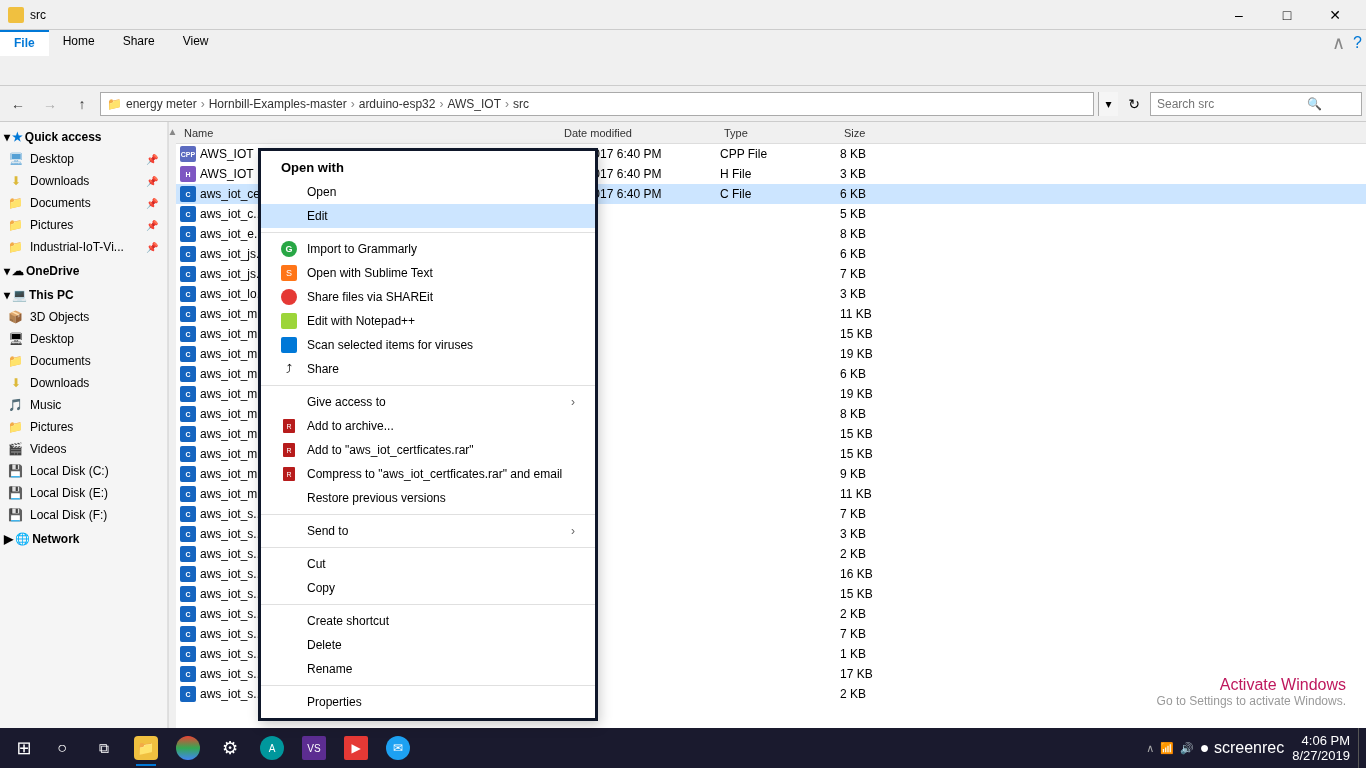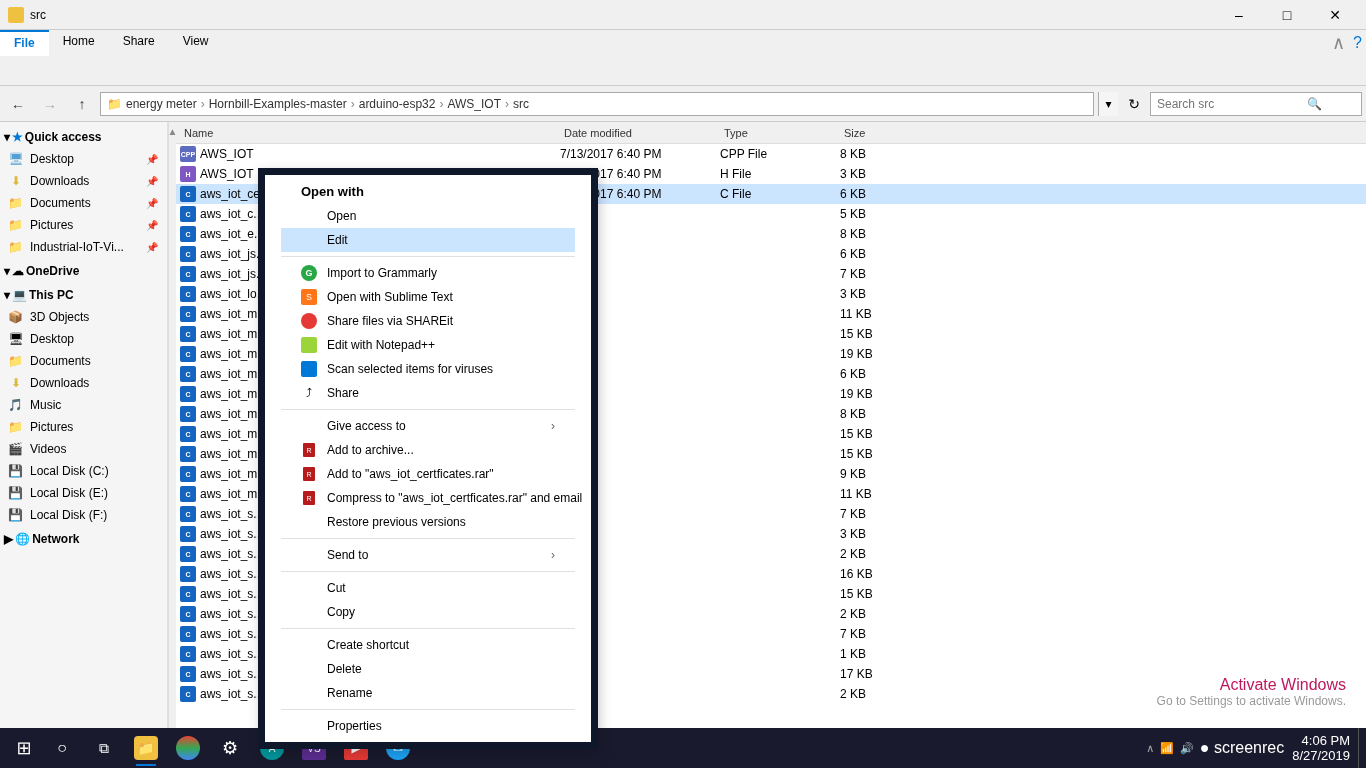--- a/index.html
+++ b/index.html
@@ -52,21 +52,21 @@
     .col-size { width: 80px; }
     .file-row { display: flex; align-items: center; height: 20px; padding: 0 4px; cursor: pointer; }
     .file-row.selected { background: #cce5ff; }
     .file-row .col-name { display: flex; align-items: center; gap: 4px; }
 
     
     .status-bar { height: 28px; background: #f0f0f0; border-top: 1px solid #ccc; display: flex; align-items: center; padding: 0 8px; font-size: 11px; color: #333; gap: 12px; }
     .status-right { margin-left: auto; display: flex; align-items: center; gap: 4px; }
 
     
-    .context-menu { position: absolute; top: 168px; left: 258px; width: 340px; background: #fff; border: 7px solid #0f172a; box-shadow: 2px 4px 12px rgba(0,0,0,0.2); z-index: 1000; padding: 4px 16px; }
+    .context-menu { position: absolute; top: 148px; left: 258px; width: 340px; background: #fff; border: 3px solid #0f172a; box-shadow: 2px 4px 12px rgba(0,0,0,0.2); z-index: 1000; padding: 4px 0; }
     .ctx-item { display: flex; align-items: center; padding: 4px 20px; font-size: 12px; cursor: pointer; gap: 10px; white-space: nowrap; }
     .ctx-item.highlighted { background: #cce5ff; font-weight: normal; }
     .ctx-item.section-header { font-weight: 600; font-size: 13px; padding: 5px 20px; color: #000; }
     .ctx-divider { border: none; border-top: 1px solid #e0e0e0; margin: 4px 0; }
     .ctx-arrow { margin-left: auto; color: #666; }
     .ctx-icon { width: 16px; height: 16px; display: flex; align-items: center; justify-content: center; flex-shrink: 0; }
     .ctx-icon-grammarly { background: #28a745; border-radius: 50%; width: 16px; height: 16px; display: flex; align-items: center; justify-content: center; color: #fff; font-size: 9px; font-weight: bold; }
     .ctx-icon-sublime { width: 16px; height: 16px; background: #ff7518; border-radius: 2px; display: flex; align-items: center; justify-content: center; color: #fff; font-size: 9px; }
     .ctx-icon-shareit { background: #e53935; border-radius: 50%; width: 16px; height: 16px; }
     .ctx-icon-notepadpp { background: #9cd539; border-radius: 2px; width: 16px; height: 16px; }

